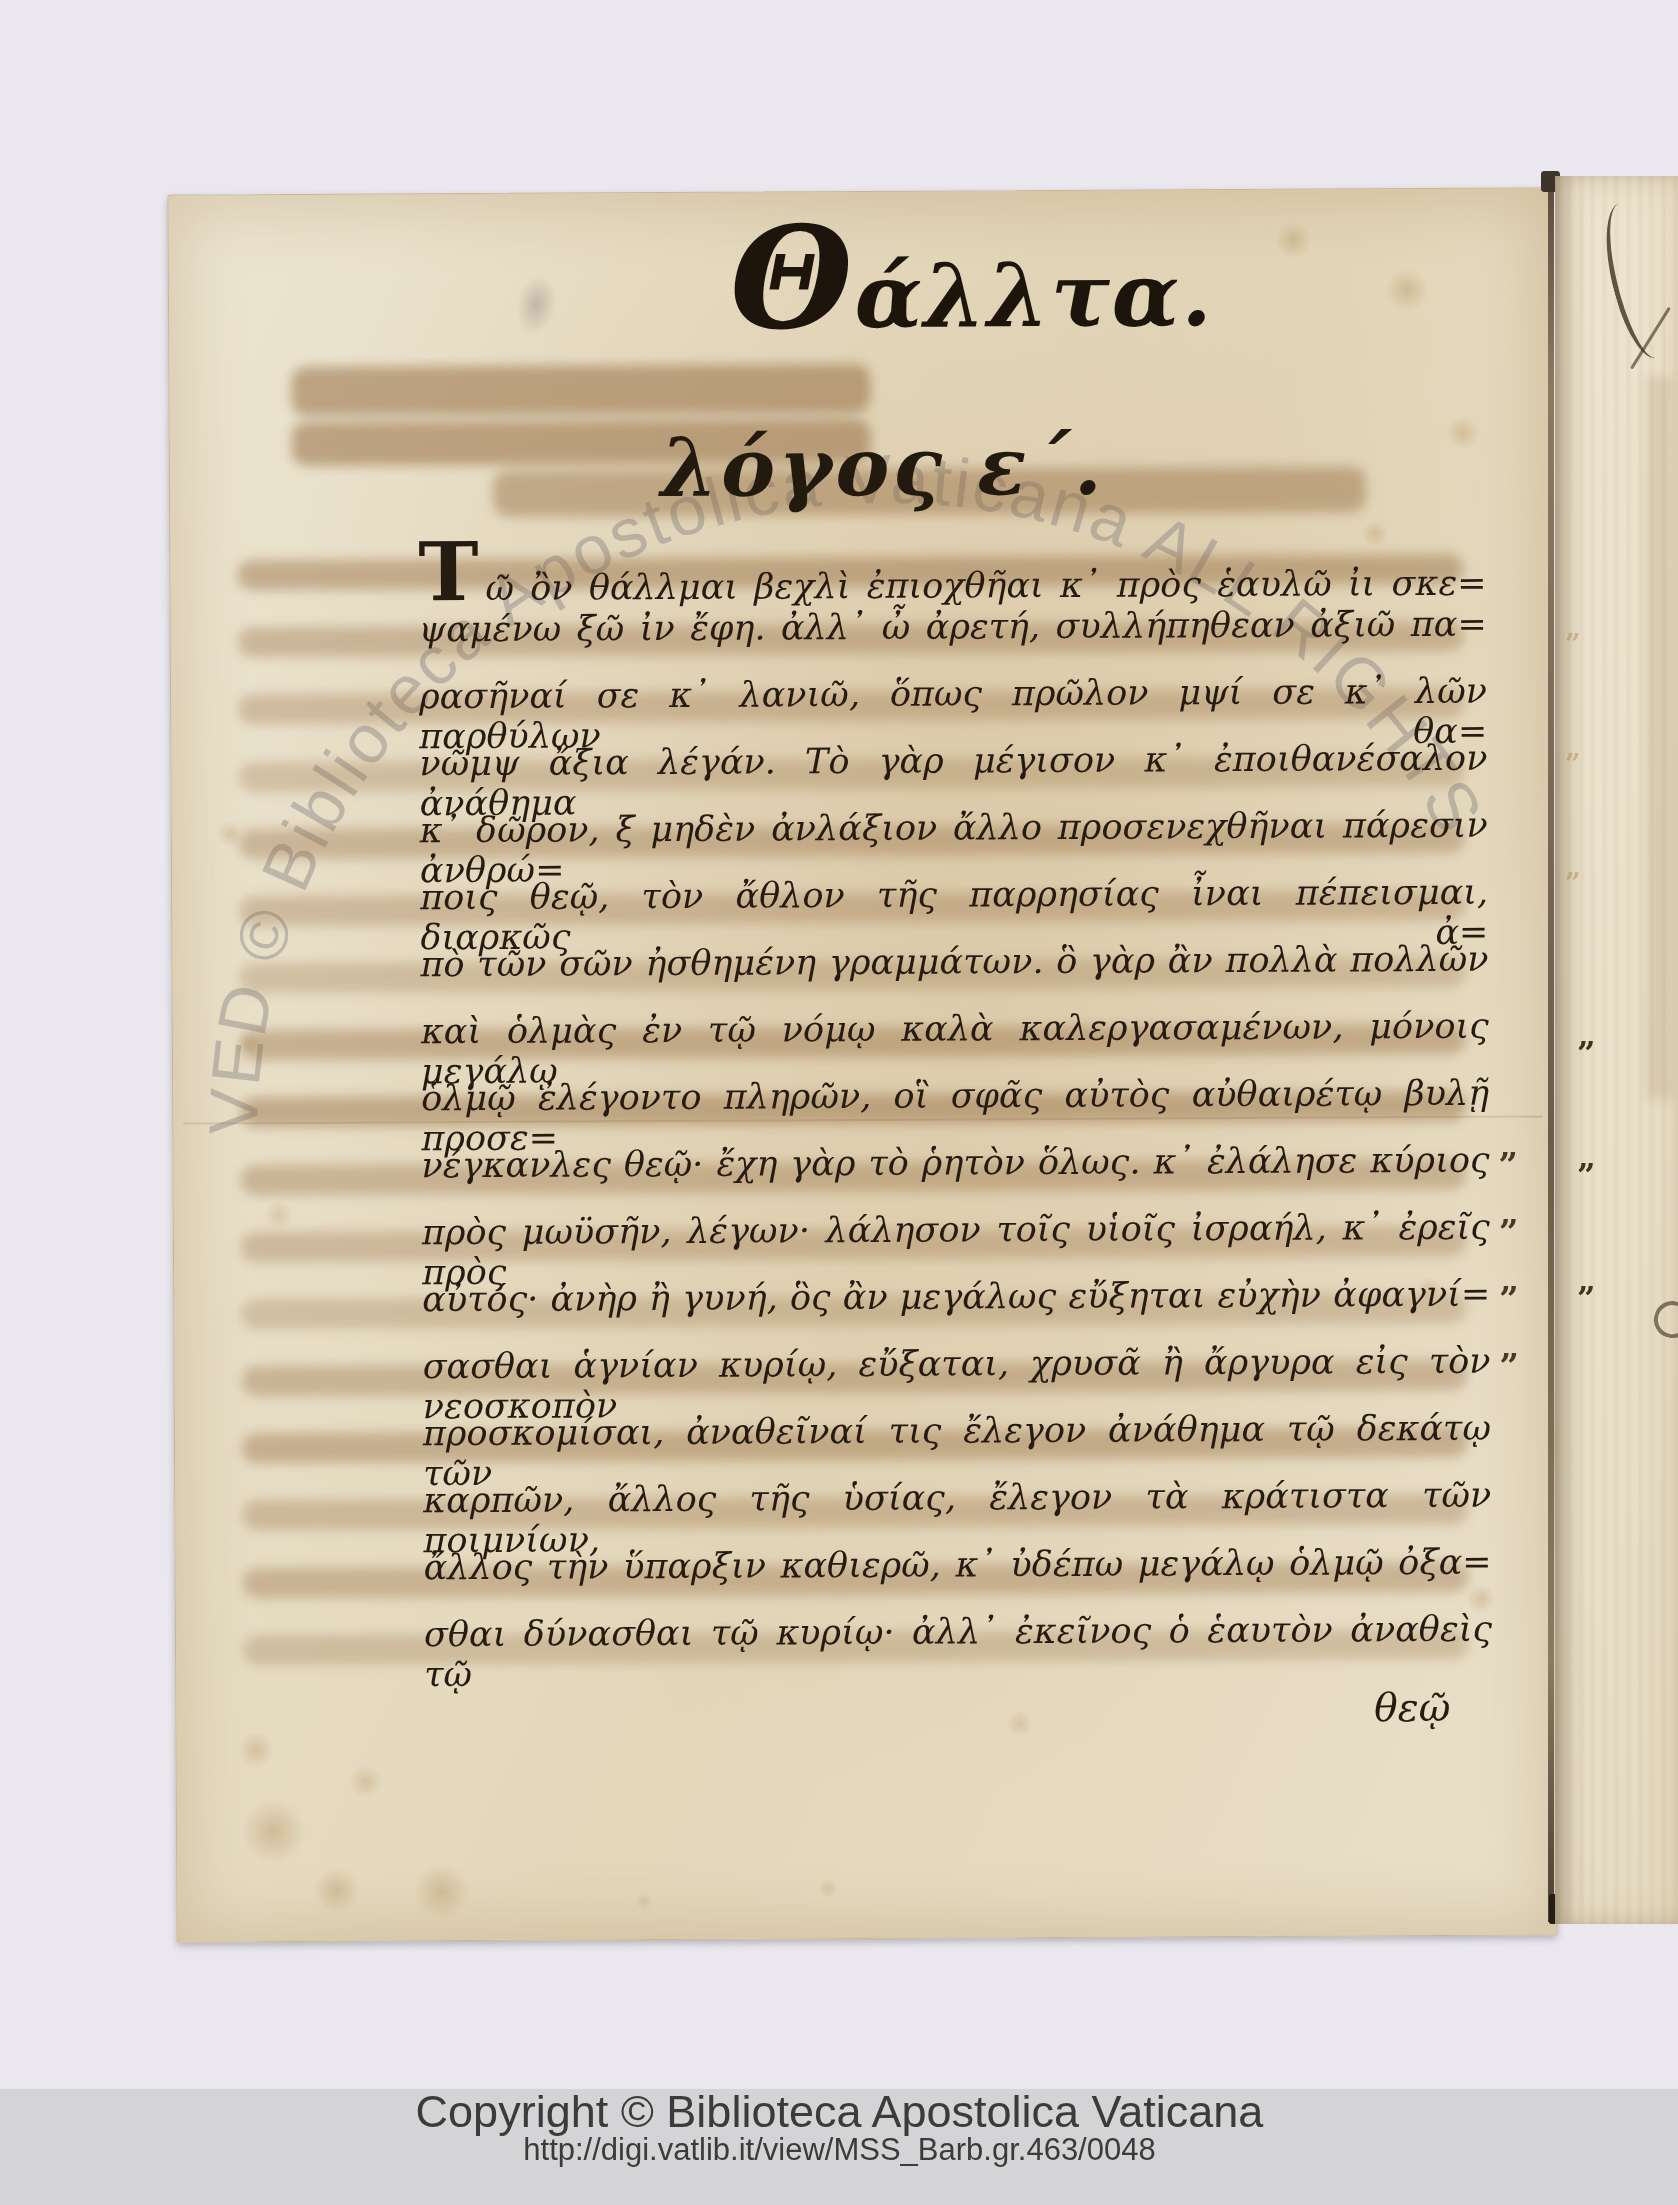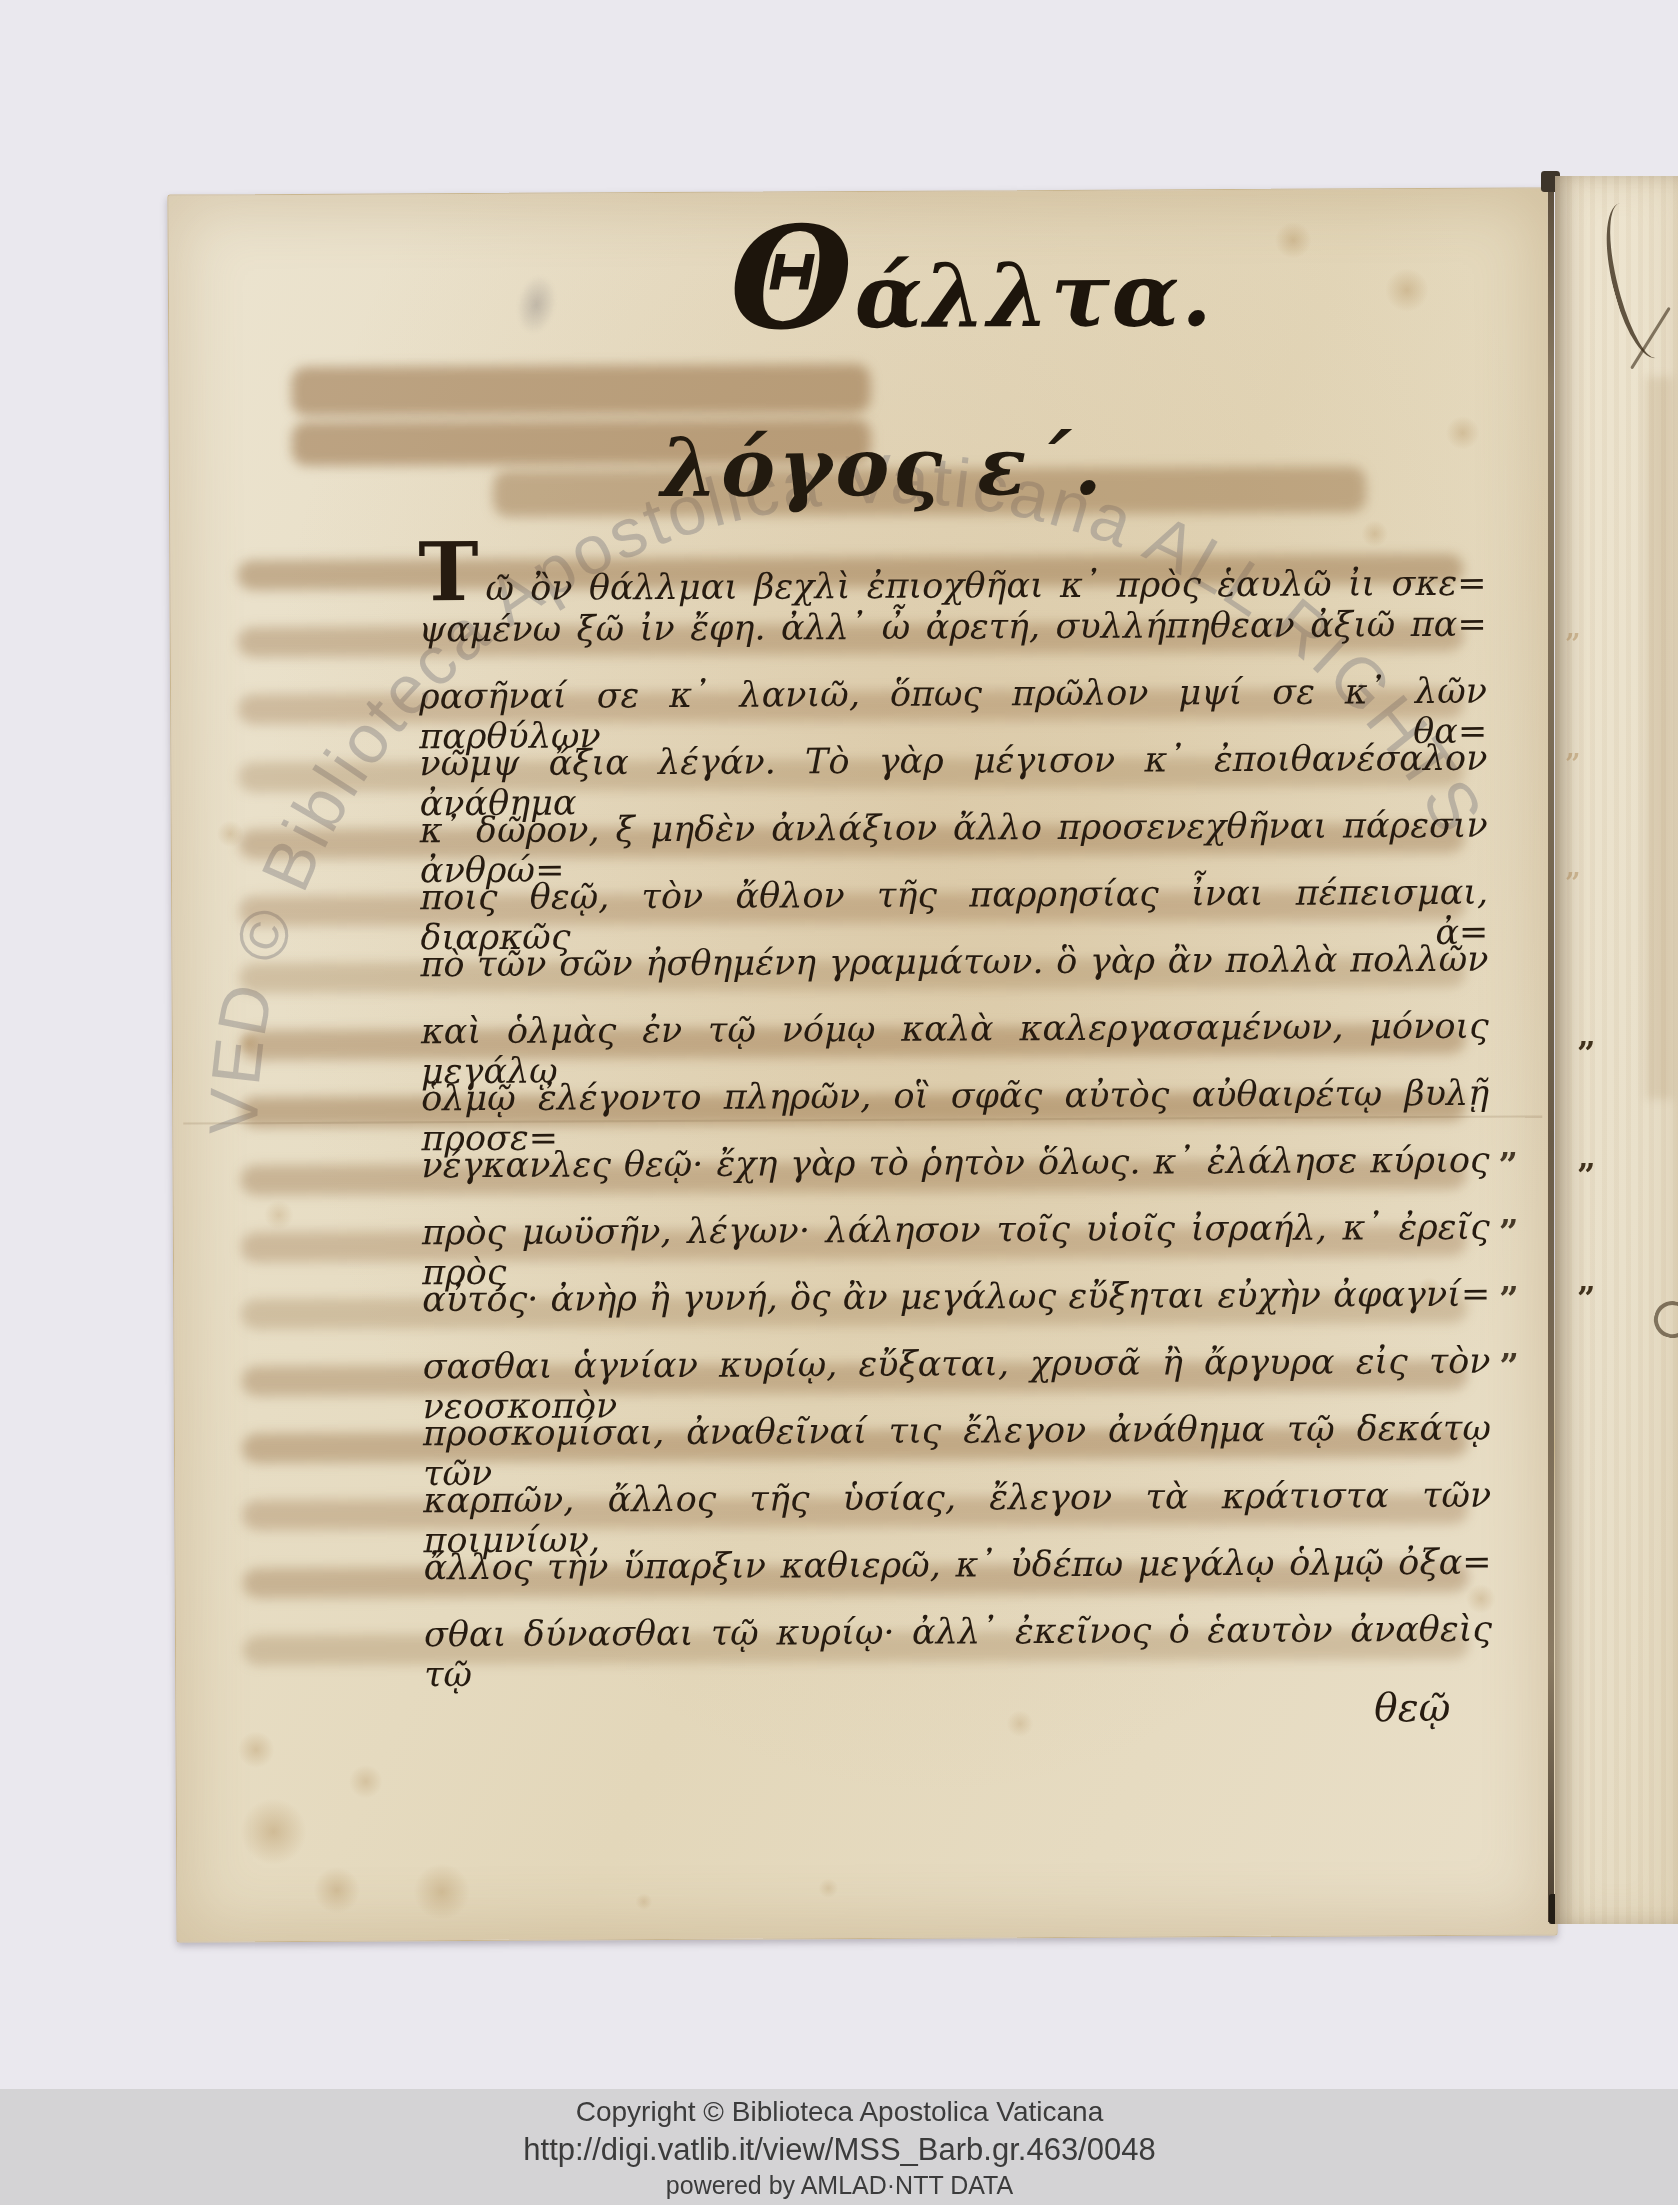--- a/index.html
+++ b/index.html
@@ -90,21 +90,21 @@
   .pr-c{position:absolute;left:99px;top:1125px;width:28.5px;height:28.5px;
     border:4.2px solid rgba(60,45,25,.6);border-right-color:transparent;border-radius:50%;
     transform:rotate(15deg);}
 
   
   .footer{
     position:absolute;left:0;top:2089px;width:1679px;height:116px;
     background:#d4d3d5;color:#3b3b3b;
   }
   .footer-texts{position:absolute;left:210px;right:210px;top:3.4px;text-align:center;}
-  .f-copy{font-size:28px;line-height:39px;}
+  .f-copy{font-size:45px;line-height:39px;}
   .f-url{font-size:31px;line-height:37px;}
   .f-pow{font-size:25px;line-height:34px;}
 </style>
 </head>
 <body>
 
 <div class="stage">
 
   <div class="page-main">
 
@@ -204,18 +204,17 @@
     <span class="pr-qmark" style="top:980px">”</span>
     <span class="pr-qmark" style="top:1103px">”</span>
     <div class="pr-c"></div>
   </div>
 
   <div class="footer">
 
     <div class="footer-texts">
       <div class="f-copy">Copyright © Biblioteca Apostolica Vaticana</div>
       <div class="f-url">http://digi.vatlib.it/view/MSS_Barb.gr.463/0048</div>
-      <div class="f-pow">powered by AMLAD·NTT DATA</div>
     </div>
 
   </div>
 </div>
 
 
 </body></html>

